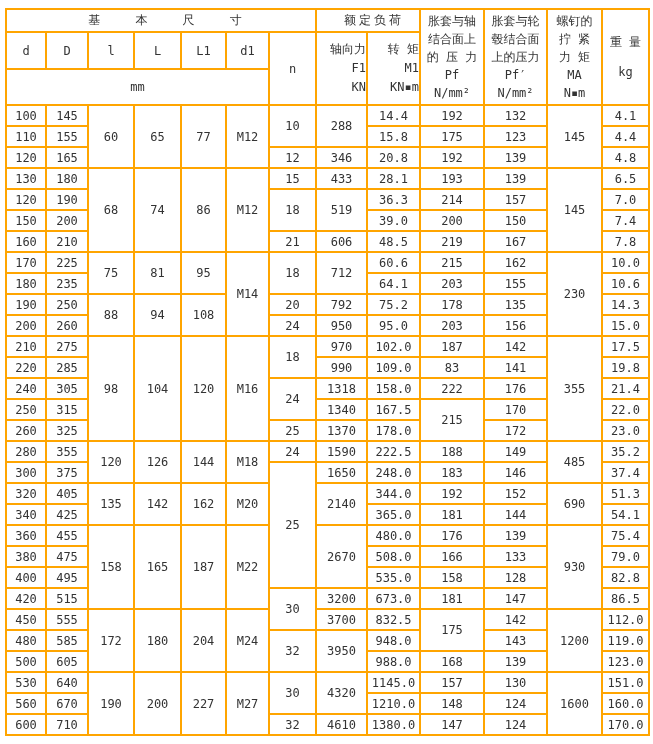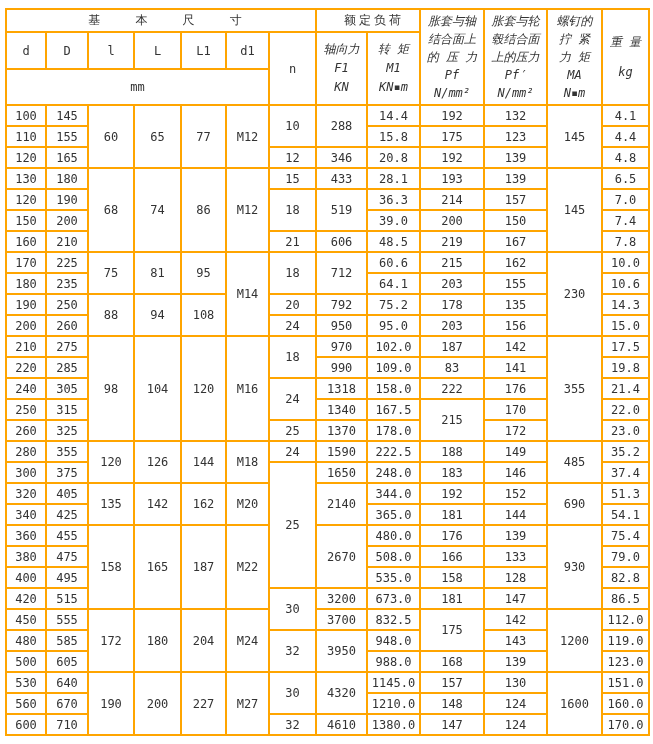--- a/index.html
+++ b/index.html
@@ -23,26 +23,26 @@
     color:#333333;
     padding:0;
     overflow:hidden;
     white-space:nowrap;
   }
   
   tr.h0 th{height:21px;}
   tr.h1 th{height:35px;}
   tr.h2 th{height:34px;margin-top:44px;}
   tbody td{height:19px;}
-  th div{line-height:18px;font-style:italic;}
+  th div{line-height:18px;}
   
   .sp3{letter-spacing:14px;padding-left:22px;}
   .sp1{letter-spacing:3px;padding-left:12px;}
   .wt div{line-height:30px;}
-  .mid div{line-height:19px;}
+  .mid div{line-height:19px;text-align:right;}
 </style>
 </head>
 <body>
 
 <table>
   <colgroup>
     <col style="width:40px">
       <col style="width:42px">
       <col style="width:46px">
     <col style="width:47px">

